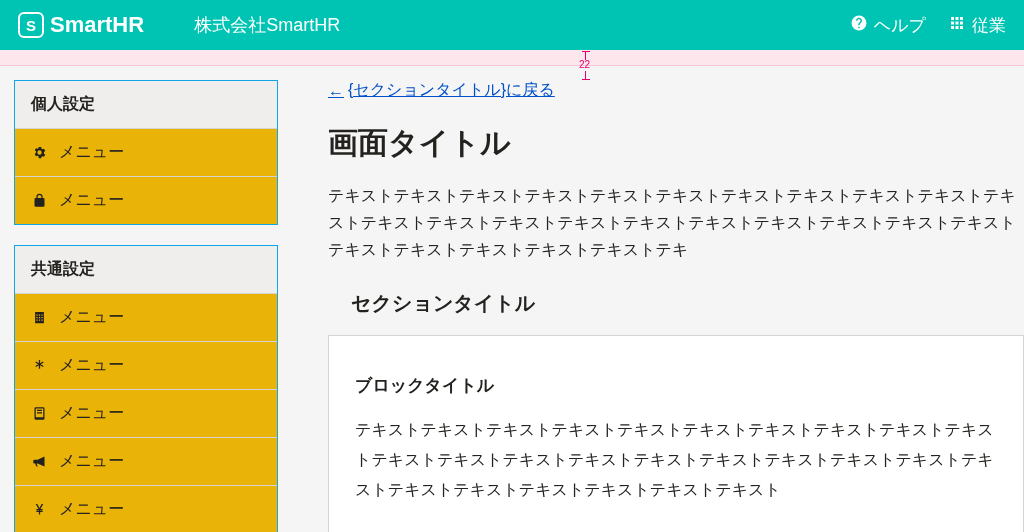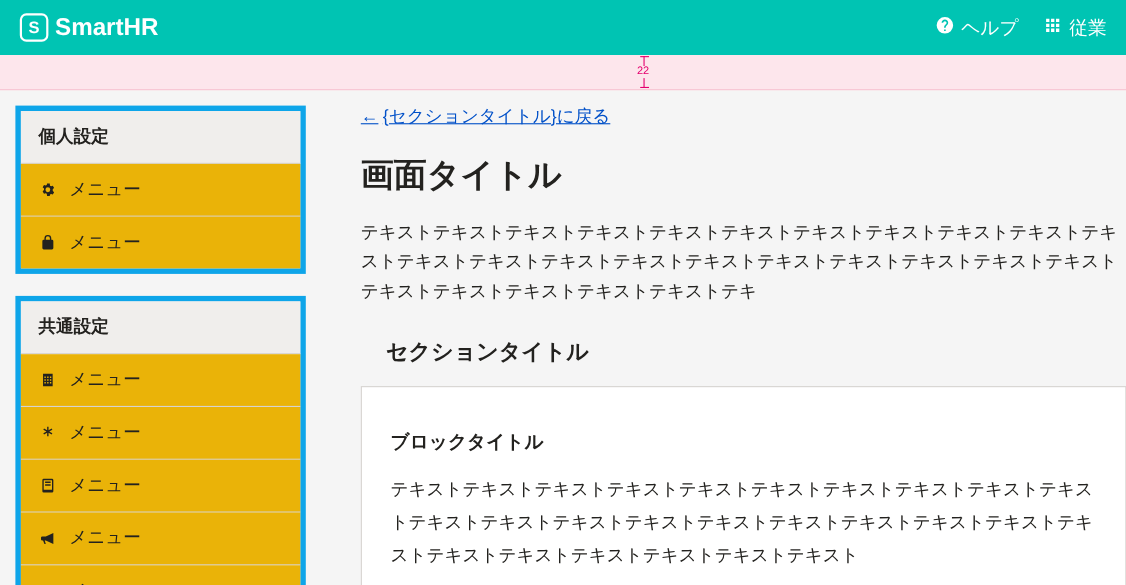--- a/index.html
+++ b/index.html
@@ -4,29 +4,29 @@
 <style>
 * { margin: 0; padding: 0; box-sizing: border-box; }
 body { font-family: -apple-system, BlinkMacSystemFont, "Segoe UI", "Hiragino Sans", "Hiragino Kaku Gothic ProN", Meiryo, sans-serif; background: #f5f5f5; color: #23221f; }
 .header { background: #00c4b3; color: #fff; height: 50px; display: flex; align-items: center; padding: 0 18px; justify-content: space-between; }
 .header-left { display: flex; align-items: center; gap: 50px; }
 .logo { display: flex; align-items: center; gap: 6px; font-weight: bold; font-size: 22px; }
 .logo-icon { width: 26px; height: 26px; border: 2px solid #fff; border-radius: 6px; display: flex; align-items: center; justify-content: center; font-size: 15px; font-weight: bold; }
 .company { font-size: 18px; }
 .header-right { display: flex; align-items: flex-start; gap: 22px; font-size: 17px; }
 .header-link { display: flex; align-items: center; gap: 6px; cursor: pointer; }
-.pink-bar { background: #fde6ec; height: 32px; border-bottom: 1px solid #f8c5d3; position: relative; }
+.pink-bar { background: #fde6ec; height: 16px; border-bottom: 1px solid #f8c5d3; position: relative; }
 .spacing-marker { position: absolute; left: 579px; top: 10px; font-size: 10px; color: #e5006e; display:flex; flex-direction:column; align-items:center; line-height:1; }
 .marker-line-top { position:absolute; left:50%; top:-9px; width:0; height:9px; border-left:1px solid #e5006e; }
 .marker-line-top::before { content:""; position:absolute; top:0; left:-4px; width:8px; border-top:1px solid #e5006e;}
 .marker-line-bot { position:absolute; left:50%; top:11px; width:0; height:9px; border-left:1px solid #e5006e; }
 .marker-line-bot::after { content:""; position:absolute; bottom:0; left:-4px; width:8px; border-top:1px solid #e5006e;}
 .layout { display: flex; }
 .sidebar { width: 292px; padding: 14px; flex-shrink: 0; }
-.section-group { margin-bottom: 20px; border: 5px solid #0ea5e9; }
+.section-group { margin-bottom: 20px; border: 1px solid #0ea5e9; }
 .section-header { background: #f0eeec; padding: 13px 16px; font-weight: bold; font-size: 16px; border-bottom: 1px solid #d6d3d0; }
 .menu-item { background: #eab308; padding: 13px 16px; display: flex; align-items: center; gap: 12px; border-bottom: 1px solid #d6d3d0; cursor: pointer; font-size: 16px; }
 .menu-item:last-child { border-bottom: none; }
 .menu-icon { width: 16px; display:inline-flex; align-items:center; justify-content:center; color:#23221f; }
 .main { flex: 1; padding: 14px 0 0 36px; }
 .back-link { color: #0050c8; text-decoration: underline; font-size: 16px; display: inline-flex; align-items: center; gap: 4px; cursor: pointer; }
 .back-link .arrow { text-decoration: none; }
 .page-title { font-size: 30px; font-weight: bold; margin: 22px 0 18px; }
 .description { font-size: 16px; line-height: 1.7; margin-bottom: 26px; }
 .section-title { font-size: 20px; font-weight: bold; margin-bottom: 18px; margin-left: 23px; }
@@ -38,20 +38,21 @@
 </style>
 </head>
 <body>
 
 <div class="header">
   <div class="header-left">
     <div class="logo">
       <span class="logo-icon">S</span>
       <span>SmartHR</span>
     </div>
+    <div class="company">株式会社SmartHR</div>
   </div>
   <div class="header-right">
     <div class="header-link">
       <span><svg viewBox="0 0 24 24">
             <path d="M12 2a10 10 0 100 20 10 10 0 000-20zm1 17h-2v-2h2v2zm2.07-7.75l-.9.92C13.45 12.9 13 13.5 13 15h-2v-.5c0-1.1.45-2.1 1.17-2.83l1.24-1.26c.37-.36.59-.86.59-1.41 0-1.1-.9-2-2-2s-2 .9-2 2H8c0-2.21 1.79-4 4-4s4 1.79 4 4c0 .88-.36 1.68-.93 2.25z"></path>
           </svg></span>
       <span>ヘルプ</span>
     </div>
     <div class="header-link">
       <span><svg viewBox="0 0 24 24">

